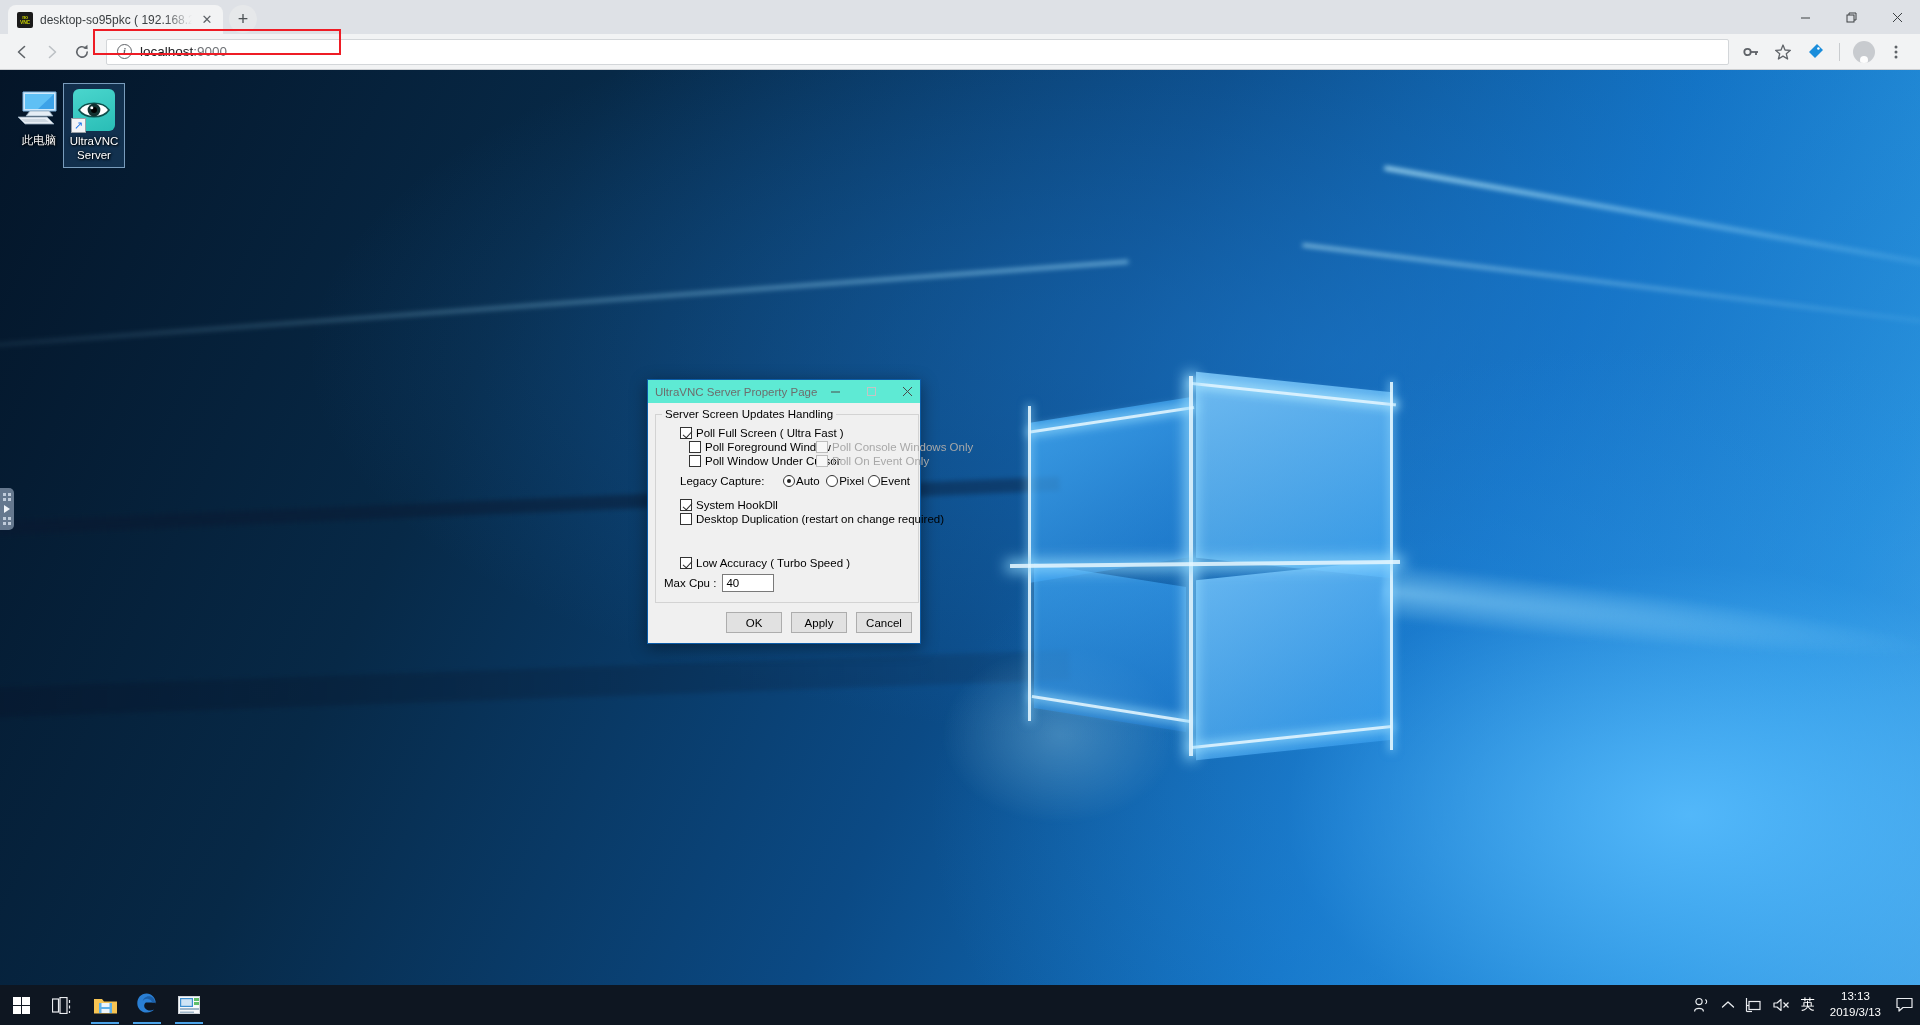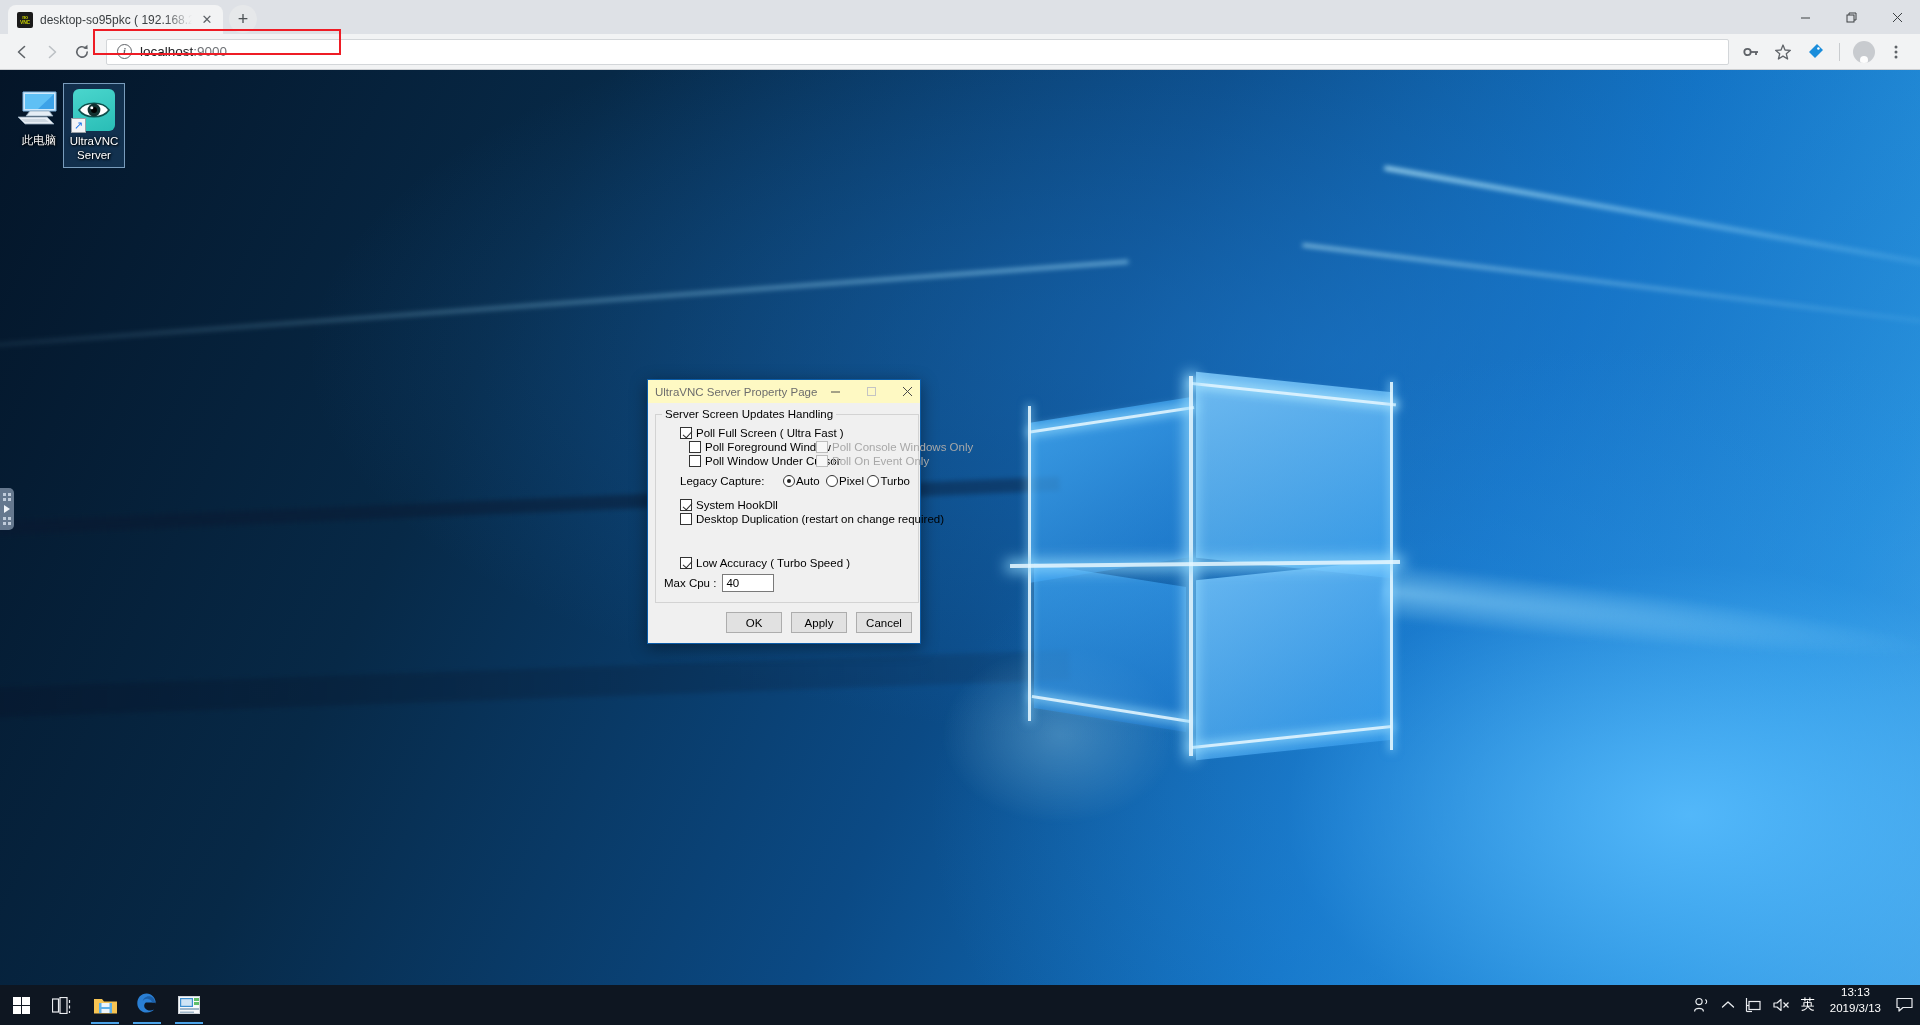--- a/index.html
+++ b/index.html
@@ -210,21 +210,21 @@
 
   
   .dialog {
     position: absolute; left: 647px; top: 309px; width: 274px;
     background: #f0f0f0;
     border: 1px solid #0b5ca8;
     box-shadow: 0 4px 16px rgba(0,0,0,0.42);
     font-size: 11px; color: #000;
   }
   .dlg-titlebar {
-    height: 23px; background: #fef9c3; display: flex; align-items: center;
+    height: 23px; background: #5eead4; display: flex; align-items: center;
     padding-left: 7px;
   }
   .dlg-title { font-size: 11.5px; color: #6d6d6d; flex: 1; white-space: nowrap; }
   .dlg-ctrls { display: flex; height: 23px; }
   .dlg-ctrl {
     width: 36px; height: 23px; display: flex; align-items: center; justify-content: center;
     color: #4a4a4a;
   }
   .dlg-ctrl.dis { color: #c4c4c4; }
   .dlg-body { padding: 6px 1px 0 7px; }
@@ -315,21 +315,21 @@
   .edge-ic { font-size: 23px; color: #2a7fd4; font-family: "Liberation Serif", serif; font-style: italic; font-weight: bold; line-height: 1; }
   .vncwin-ic { width: 22px; height: 18px; background: #fff; border: 1px solid #cfd4da; position: relative; overflow: hidden; }
 
   .tray { margin-left: auto; display: flex; align-items: center; height: 40px; padding-right: 2px; }
   .tray-ic {
     min-width: 26px; height: 40px; display: flex; align-items: center; justify-content: center;
     color: #e9ecef; font-size: 13px; padding: 0 4px;
   }
   .tray-ime { font-size: 14px; color: #fff; }
   .clock {
-    display: flex; flex-direction: column; align-items: center; 
+    display: flex; flex-direction: column; align-items: center; justify-content: center;
     height: 40px; padding: 0 9px; color: #fff; line-height: 1.35;
   }
   .clock .t { font-size: 11.5px; }
   .clock .d { font-size: 11.5px; }
   .notif { width: 28px; height: 40px; display: flex; align-items: center; justify-content: center; color: #e9ecef; }
 </style>
 </head>
 <body>
 
 <div class="browser">
@@ -558,21 +558,21 @@
             <label class="rdo" style="width:49px;">
               <span class="circ on"></span>
               <span class="lbl">Auto</span>
             </label>
             <label class="rdo" style="width:47px;">
               <span class="circ"></span>
               <span class="lbl">Pixel</span>
             </label>
             <label class="rdo">
               <span class="circ"></span>
-              <span class="lbl">Turbo</span>
+              <span class="lbl">Event</span>
             </label>
           </div>
 
           <div class="row">
             <label class="cbx">
               <span class="box checked"></span>
               <span class="lbl">System HookDll</span>
             </label>
           </div>
 

